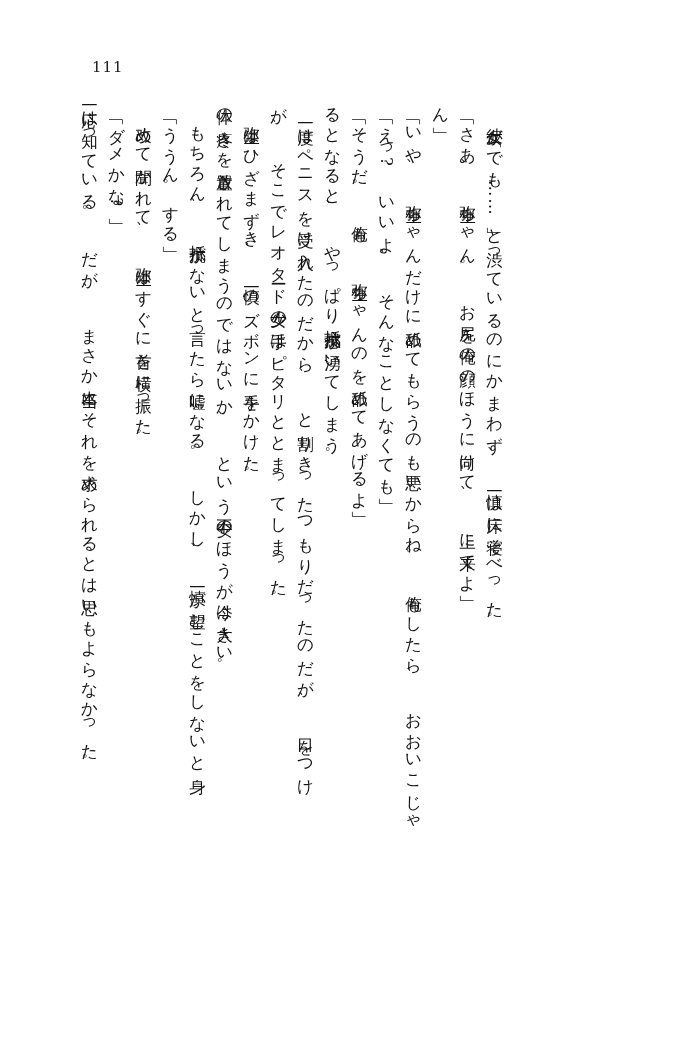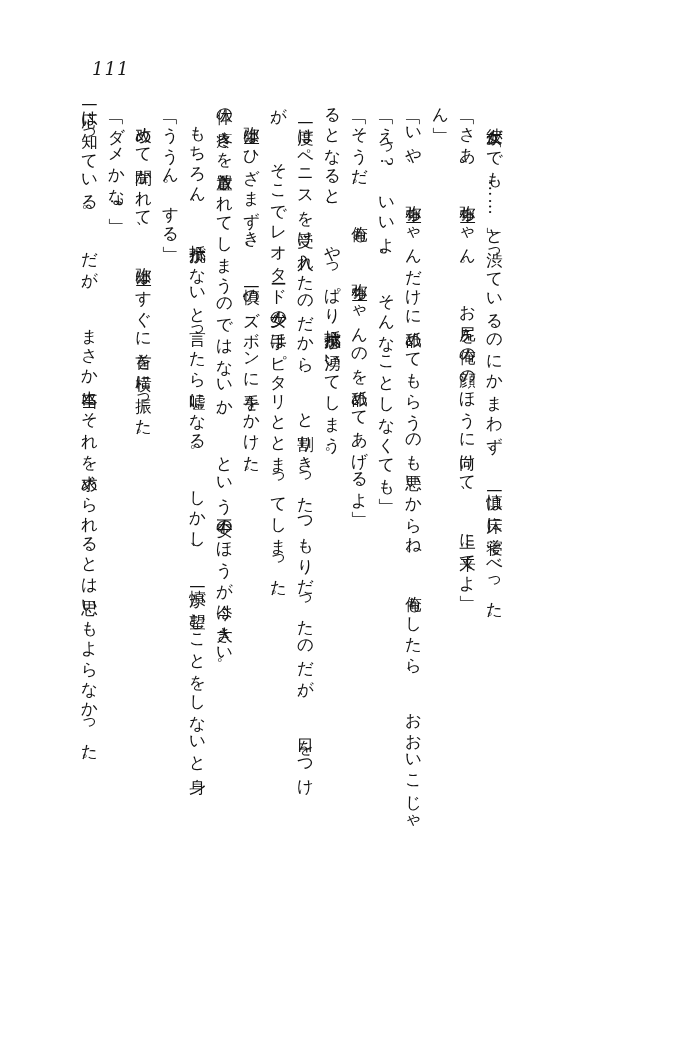--- a/index.html
+++ b/index.html
@@ -20,23 +20,22 @@
     width: 694px;
     height: 1050px;
     background: #ffffff;
   }
 
   
   #page-number {
     position: absolute;
     top: 58px;
     left: 92px;
-    font-size: 18px;
+    font-size: 15px;
     letter-spacing: 1px;
-    font-style: italic;
     color: #1a1a1a;
     font-family: "DejaVu Serif", "Liberation Serif", serif;
   }
 
   
   #text-block {
     position: absolute;
     top: 96px;
     right: 44px;
     height: 880px;

